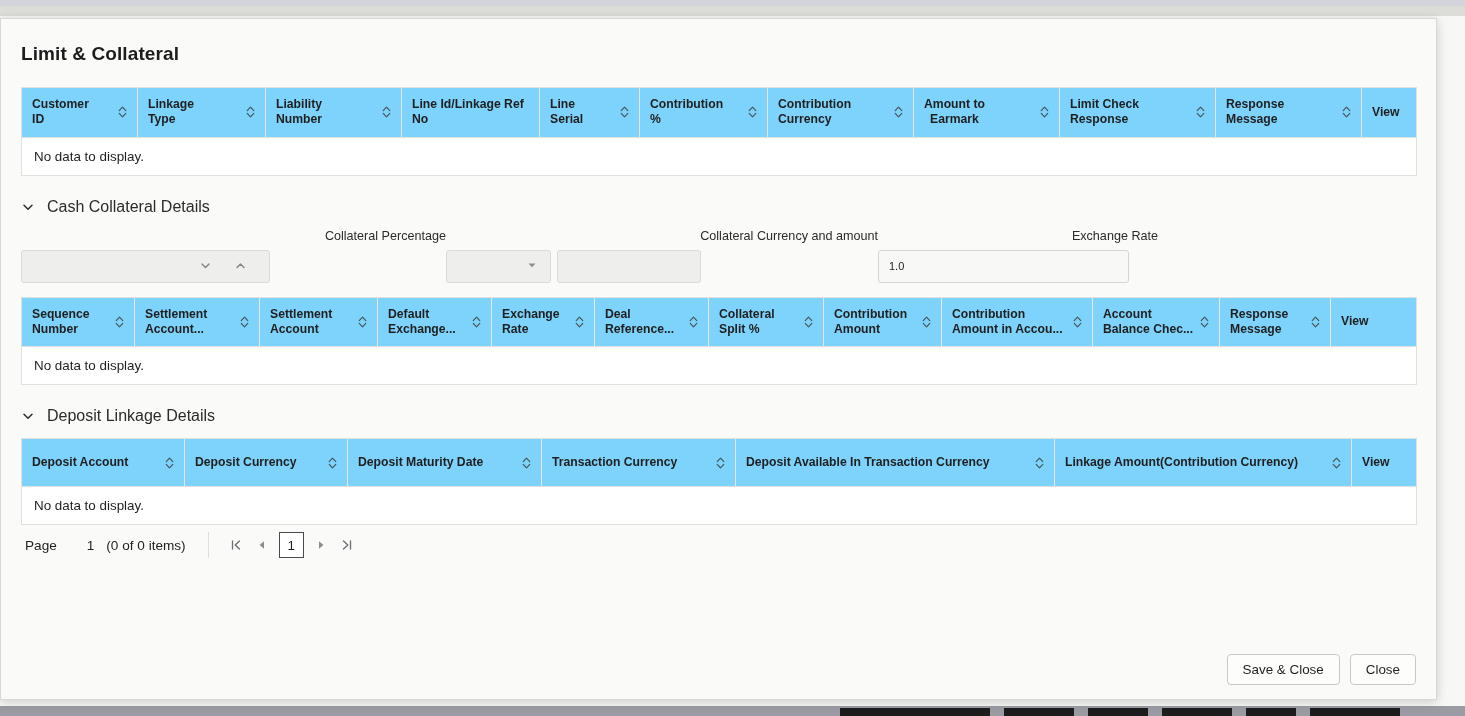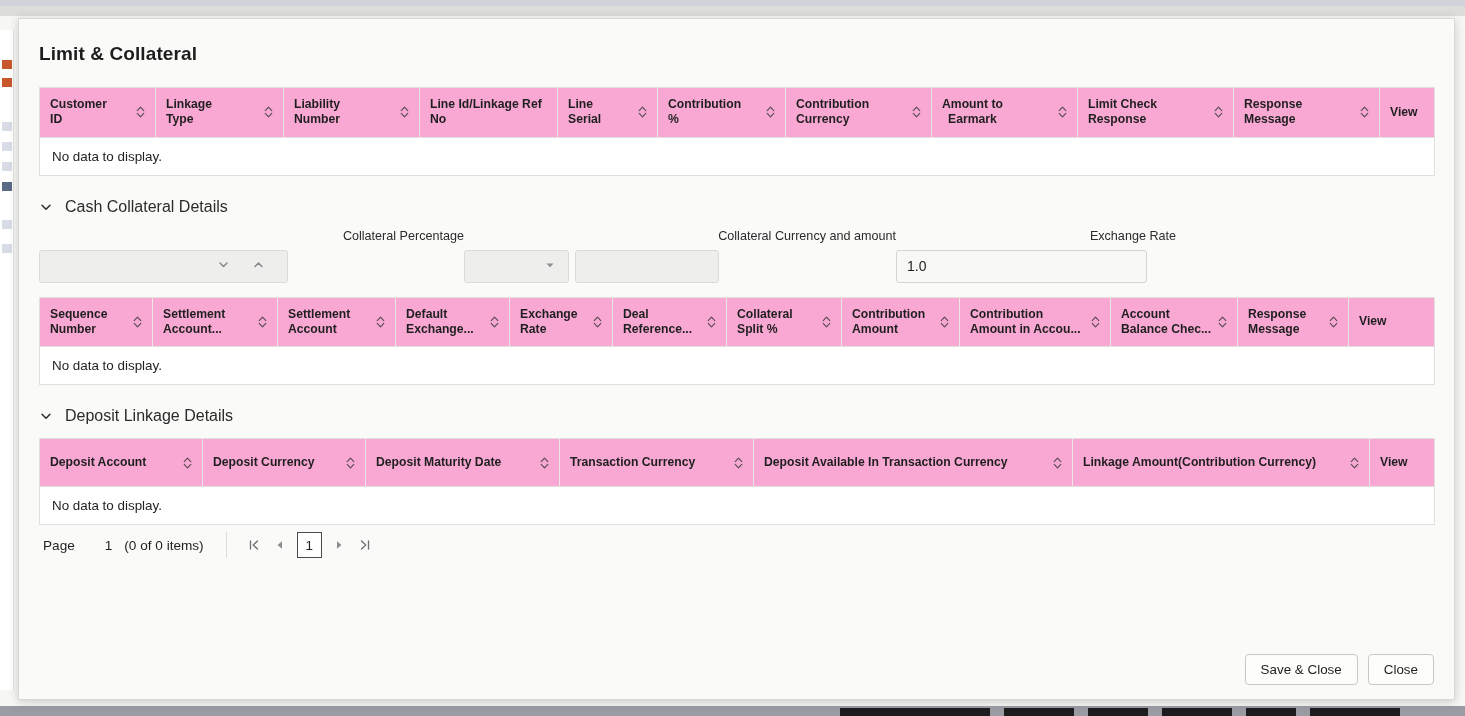--- a/index.html
+++ b/index.html
@@ -41,21 +41,21 @@
     position: absolute; left: 0; bottom: 0; width: 1465px; height: 10px;
     background: #9b9ba4;
   }
   .task-btn {
     position: absolute; bottom: 0; height: 8px; background: #1d1d1d;
   }
 
   
   #modal {
     position: absolute;
-    left: 18px; top: 18px;
+    left: 0; top: 18px;
     width: 1437px; height: 682px;
     background: #fafaf9;
     border: 1px solid #d8d8d4;
     box-shadow: 0 2px 10px rgba(0,0,0,.18);
     overflow: hidden;
   }
   #modal-inner {
     position: relative;
     width: 100%; height: 100%;
     padding: 16px 20px 0 20px;
@@ -91,21 +91,21 @@
   }
 
   
   .grid {
     border: 1px solid #e0e0dc;
     background: #ffffff;
     width: 1396px;
   }
   .grid-head {
     display: flex;
-    background: #f9a8d4;
+    background: #7dd3fc;
     border-bottom: 1px solid #e0e0dc;
   }
   .th {
     display: flex;
     align-items: center;
     justify-content: space-between;
     gap: 6px;
     padding: 9px 10px;
     font-size: 12.2px;
     font-weight: bold;
@@ -152,21 +152,21 @@
   }
   .ctrl-row { display: flex; }
   .input-box {
     background: #eeeeec;
     border: 1px solid #dadad6;
     border-radius: 3px;
     height: 33px;
     display: flex;
     align-items: center;
     padding: 0 10px;
-    font-size: 14px;
+    font-size: 11px;
     color: #1f1f1f;
   }
   .input-box.white {
     background: #f8f8f7;
     border-color: #d5d5d1;
   }
   .spinner {
     width: 249px;
     justify-content: flex-end;
     gap: 22px;

